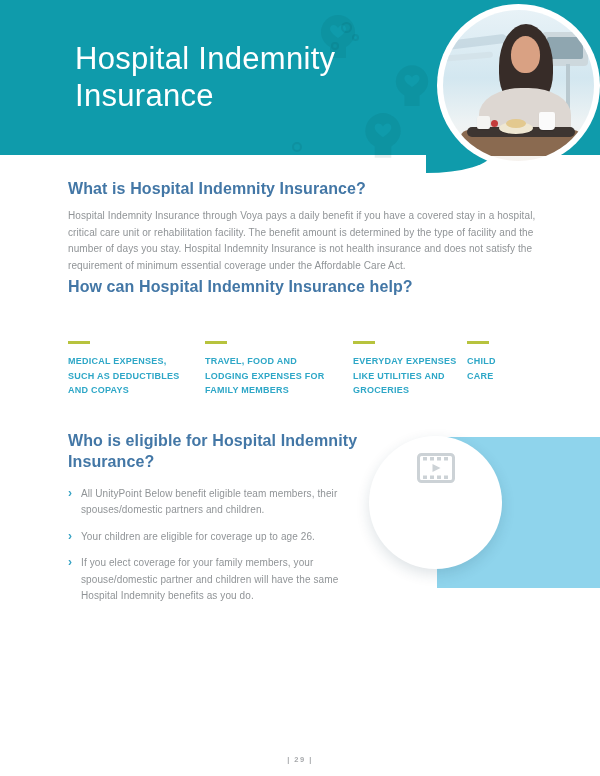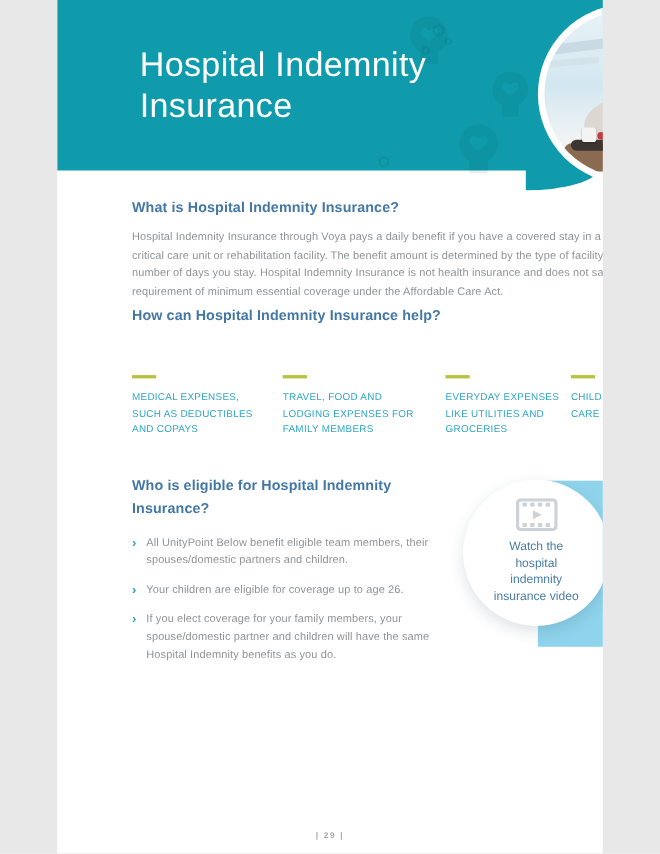--- a/index.html
+++ b/index.html
@@ -1,18 +1,18 @@
 <!DOCTYPE html>
 <html><head>
 <meta charset="utf-8">
 <style>
   * { margin:0; padding:0; box-sizing:border-box; }
   html,body { background:#e8e8e8; }
   .page {
-    position:relative; width:496px; height:776px; margin:0 auto;
+    position:relative; width:600px; height:776px; margin:0 auto;
     background:#ffffff; overflow:hidden;
     font-family:"Liberation Sans", sans-serif;
   }
 
   
   .hero { position:absolute; left:0; top:0; width:600px; height:155px; background:#0f9bab; z-index:1; }
   .hero-corner { position:absolute; left:426px; top:153px; width:66px; height:20px; background:#0f9bab; border-radius:0 0 100% 0; z-index:1; }
   .hero-title { position:absolute; left:75px; top:40px; color:#ffffff; font-size:31px; line-height:37px; font-weight:300; letter-spacing:.3px; z-index:3; }
   .hero-title span { display:block; }
 
@@ -39,30 +39,30 @@
   .ph-tray { position:absolute; left:18px; top:120px; width:120px; height:26px; background:#8a6a50; border-radius:8px/6px; }
   .ph-tray-top { position:absolute; left:24px; top:117px; width:108px; height:10px; background:#3d3531; border-radius:5px; }
   .ph-cup1 { position:absolute; left:96px; top:102px; width:16px; height:18px; background:#fbfbfb; border-radius:2px 2px 4px 4px; box-shadow:0 1px 1px rgba(0,0,0,.15); }
   .ph-cup2 { position:absolute; left:34px; top:106px; width:13px; height:13px; background:#f4f4f2; border-radius:2px; box-shadow:0 1px 1px rgba(0,0,0,.12); }
   .ph-plate { position:absolute; left:56px; top:112px; width:34px; height:12px; background:#efe7d2; border-radius:50%; box-shadow:0 1px 0 rgba(0,0,0,.1); }
   .ph-food { position:absolute; left:63px; top:109px; width:20px; height:9px; background:#e3c98f; border-radius:50%; }
   .ph-berry { position:absolute; left:48px; top:110px; width:7px; height:7px; background:#c33b3b; border-radius:50%; }
 
   
   .content-block { position:absolute; left:68px; width:472px; z-index:1; }
-  h2.sec { color:#4377a6; font-size:13px; font-weight:600; letter-spacing:.1px; line-height:21px; margin-bottom:9px; }
+  h2.sec { color:#4377a6; font-size:16px; font-weight:600; letter-spacing:.1px; line-height:21px; margin-bottom:9px; }
   p.body { color:#909497; font-size:10px; line-height:16.6px; letter-spacing:.1px; }
 
   .sec-what { top:178px; }
   .sec-how  { top:276px; }
 
   .benefits { position:absolute; left:68px; top:341px; width:480px; height:70px; z-index:1; }
   .benefit { position:absolute; top:0; }
   .benefit .dash { width:22px; height:3px; background:#b7c33e; margin-bottom:10px; }
-  .benefit .blabel { color:#2ea7c7; font-size:9px; font-weight:400; line-height:14.6px; letter-spacing:.25px; white-space:pre-line; }
+  .benefit .blabel { color:#2ea7c7; font-size:9px; font-weight:700; line-height:14.6px; letter-spacing:.25px; white-space:pre-line; }
   .benefit-1 { left:0;   width:118px; }
   .benefit-2 { left:137px; width:135px; }
   .benefit-3 { left:285px; width:120px; }
   .benefit-4 { left:399px; width:50px; }
 
   .sec-who { top:430px; width:300px; }
   .bullets { list-style:none; margin-top:14px; }
   .bullets li { position:relative; padding-left:13px; margin-bottom:10px; color:#909497; font-size:10px; line-height:16.4px; letter-spacing:.1px; }
   .bullets .chev { position:absolute; left:0; top:-1px; color:#38a3c4; font-size:12px; font-weight:700; }
 
@@ -189,21 +189,17 @@
       <rect x="6" y="4" width="4" height="3.5" fill="#ccd2d6"></rect>
       <rect x="13" y="4" width="4" height="3.5" fill="#ccd2d6"></rect>
       <rect x="20" y="4" width="4" height="3.5" fill="#ccd2d6"></rect>
       <rect x="27" y="4" width="4" height="3.5" fill="#ccd2d6"></rect>
       <rect x="6" y="22.5" width="4" height="3.5" fill="#ccd2d6"></rect>
       <rect x="13" y="22.5" width="4" height="3.5" fill="#ccd2d6"></rect>
       <rect x="20" y="22.5" width="4" height="3.5" fill="#ccd2d6"></rect>
       <rect x="27" y="22.5" width="4" height="3.5" fill="#ccd2d6"></rect>
       <path d="M15.5 11 L23.5 15 L15.5 19 Z" fill="#ccd2d6"></path>
     </svg>
-    <div class="video-label">Watch the
-hospital
-indemnity
-insurance video</div>
   </div>
 
   <div class="folio">| 29 |</div>
 
 </div>
 
 </body></html>

